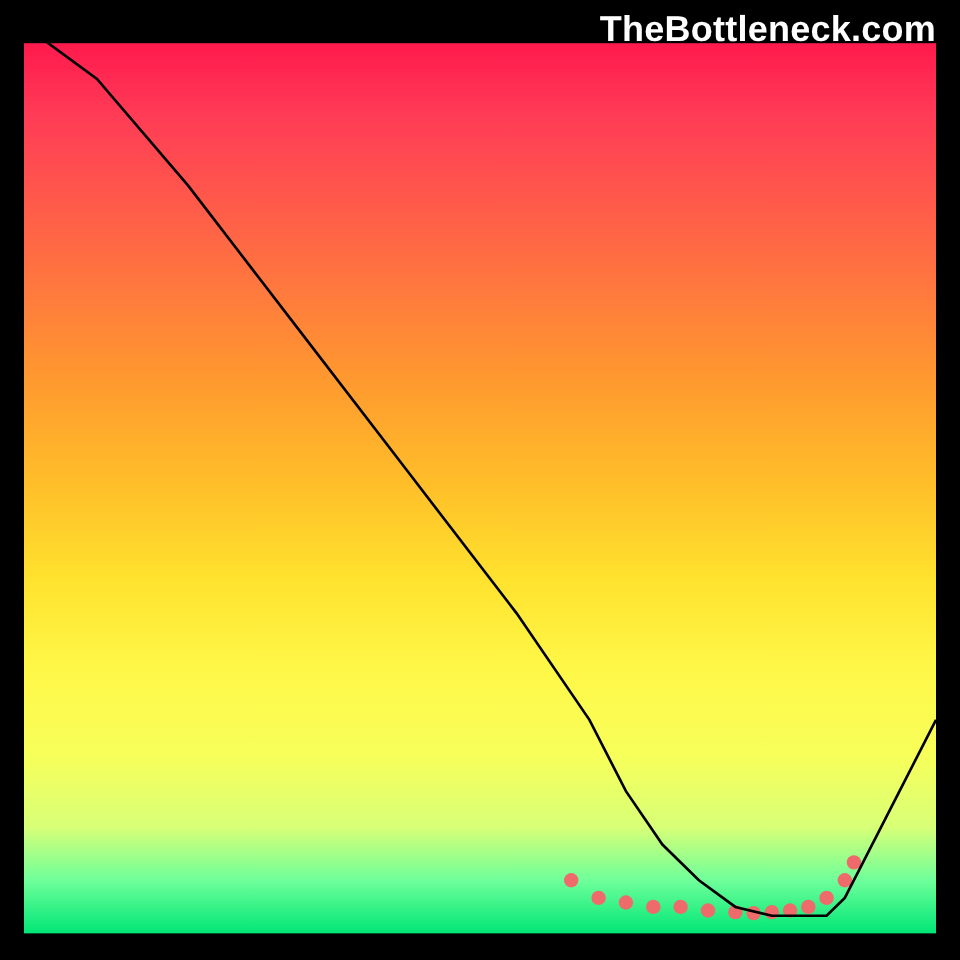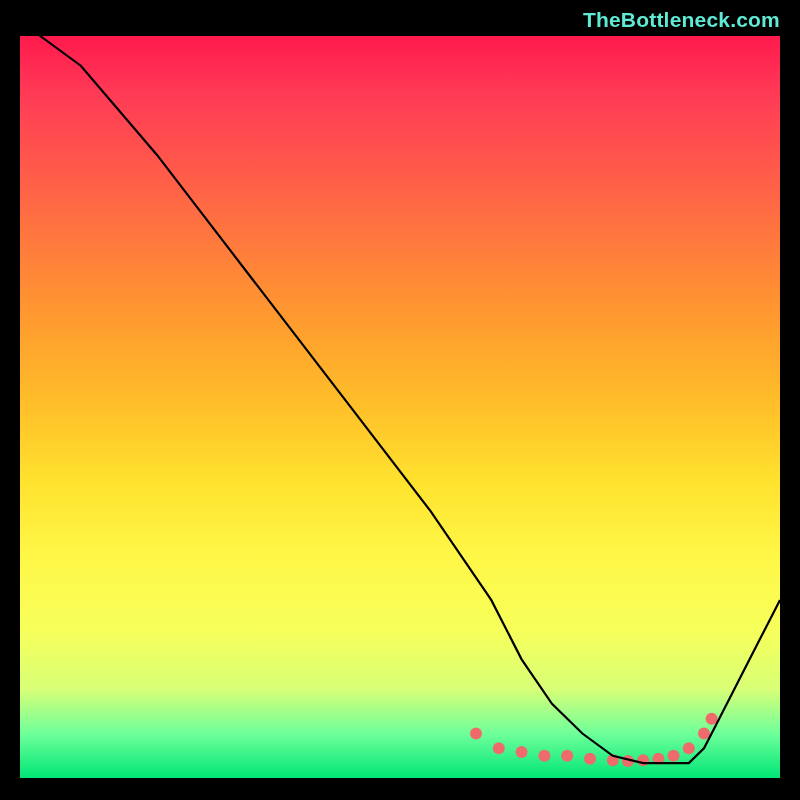--- a/index.html
+++ b/index.html
@@ -41,23 +41,23 @@
       #00e676 100%
     );
     box-sizing: border-box;
     border-bottom: 2px solid #000;
   }
   .watermark {
     position: absolute;
     top: 8px;
     right: 20px;
     font-family: Arial, Helvetica, sans-serif;
-    font-size: 21px;
+    font-size: 30px;
     font-weight: 600;
-    color: #5eead4;
+    color: #ffffff;
     letter-spacing: 0.2px;
   }
   svg.curve {
     position: absolute;
     left: 0;
     top: 0;
     width: 100%;
     height: 100%;
     overflow: visible;
   }

